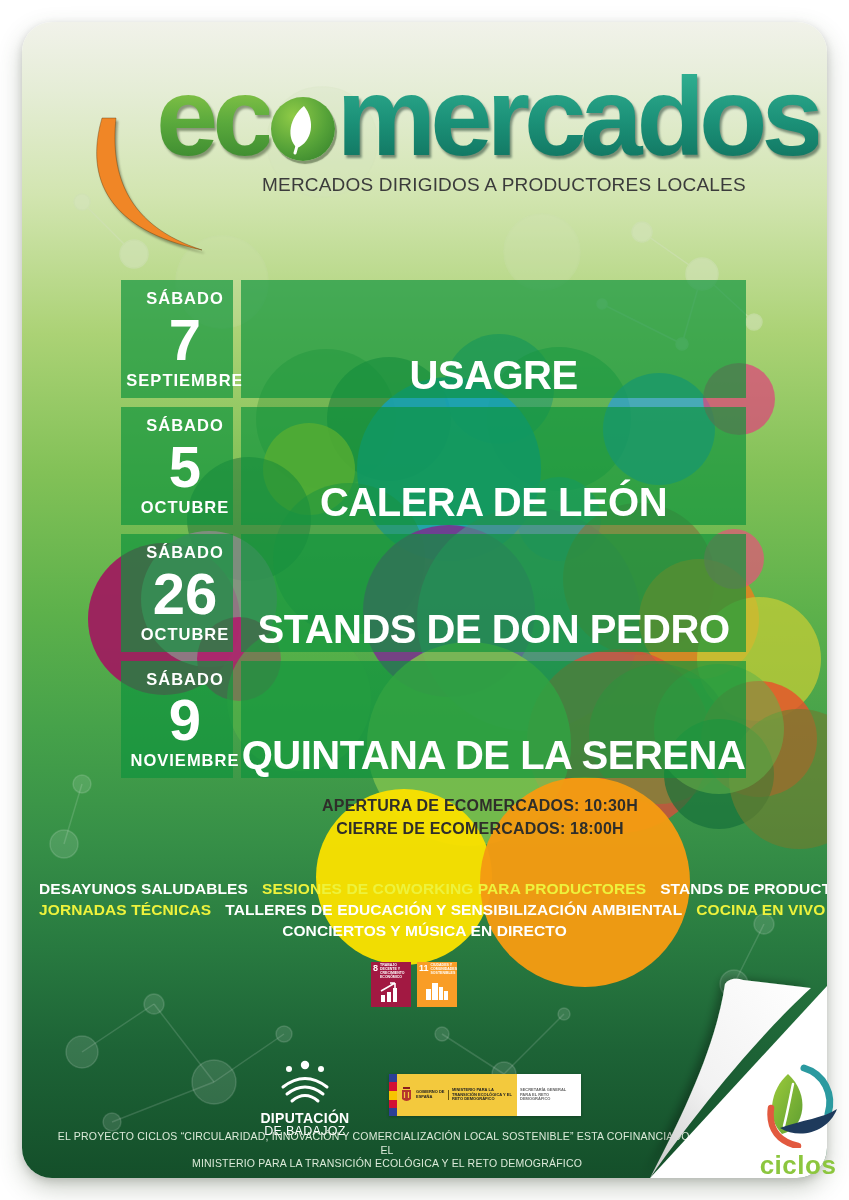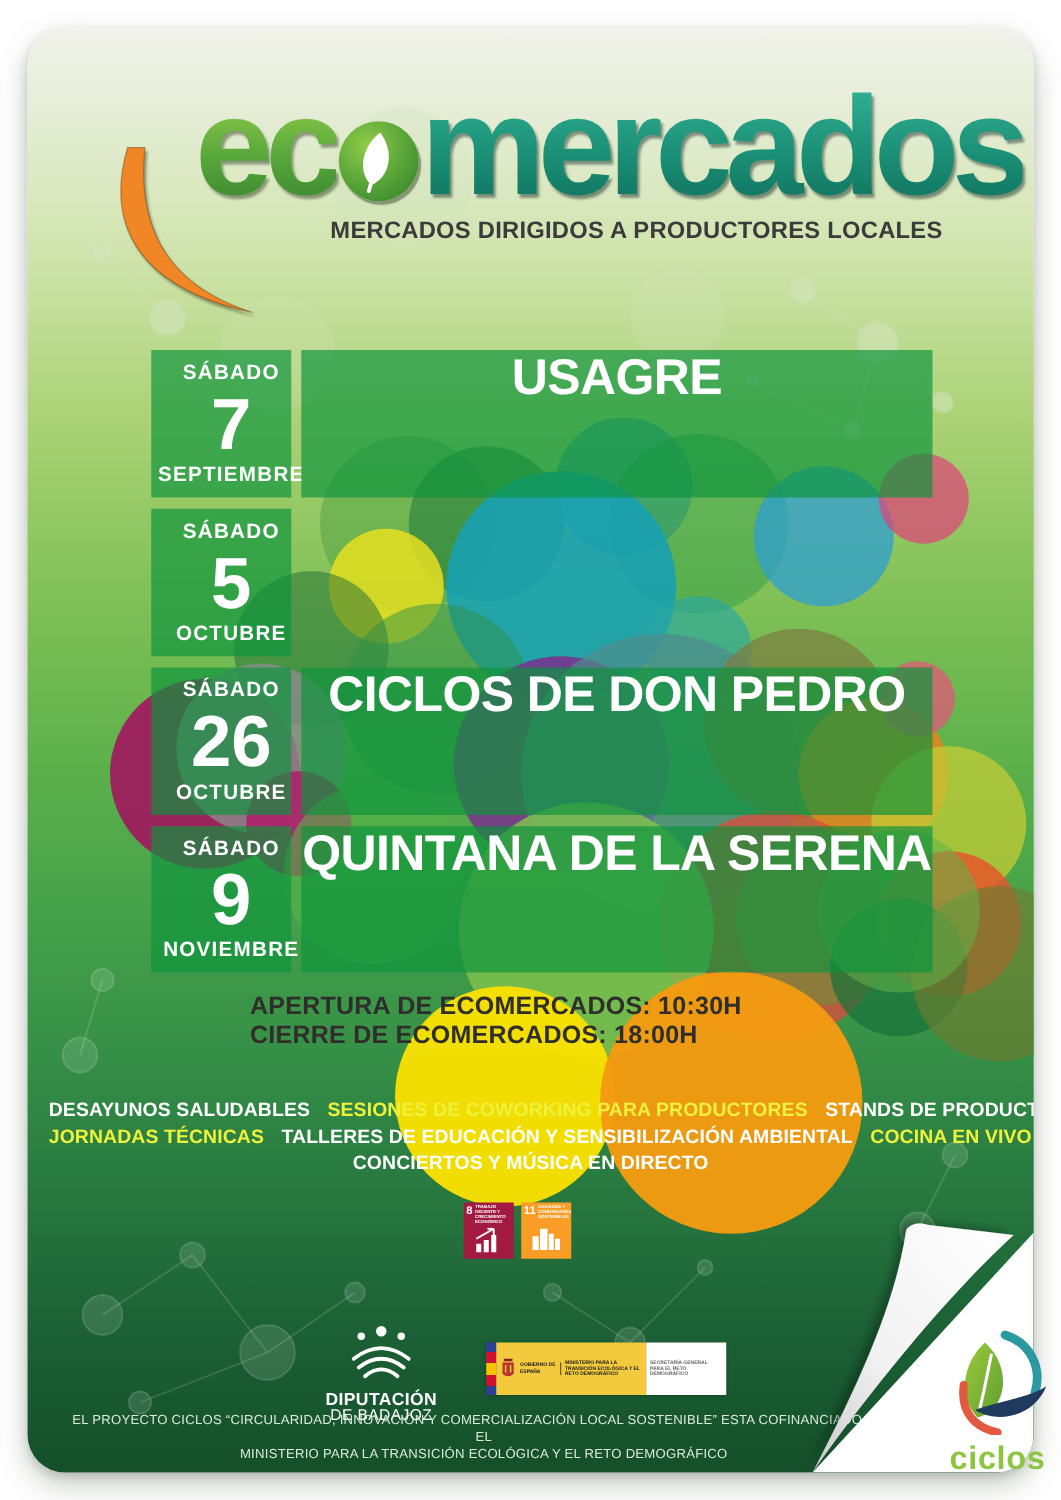--- a/index.html
+++ b/index.html
@@ -39,47 +39,47 @@
     color:transparent;overflow:hidden;
     box-shadow:2px 3px 1px rgba(30,50,20,.45);
   }
   .o-disc svg{position:absolute;left:0;top:0;}
   .brand .mercados{
     background:linear-gradient(to bottom,#35b697 5%,#1b9077 55%,#0d6a58 100%);
     -webkit-background-clip:text;background-clip:text;color:transparent;
     filter:drop-shadow(2px 3px 1px rgba(20,50,40,.5));
   }
   .tagline{
-    position:absolute;left:240px;top:152px;width:492px;text-align:right;
-    font-size:19px;font-weight:bold;color:#3b3b3b;letter-spacing:.2px;
+    position:absolute;left:240px;top:152px;width:492px;text-align:left;
+    font-size:19px;font-weight:normal;color:#3b3b3b;letter-spacing:.2px;
   }
 
   
   .event-row{position:absolute;left:99px;width:625px;height:118px;display:flex;gap:8px;}
   .event-row.r1{top:258px;}
   .event-row.r2{top:385px;}
   .event-row.r3{top:512px;}
   .event-row.r4{top:639px;height:117px;}
   .date-card{
     width:112px;flex:0 0 112px;background:rgba(13,148,60,.68);
     display:flex;flex-direction:column;justify-content:space-between;align-items:center;
     padding:9px 0 8px 16px;box-sizing:border-box;color:#fff;
   }
   .date-day,.date-month{font-size:16.5px;font-weight:bold;letter-spacing:1px;}
   .date-num{font-size:58px;font-weight:bold;line-height:52px;}
   .location-bar{
     flex:1;background:rgba(13,148,60,.68);
-    display:flex;align-items:flex-start;justify-content:center;
+    display:flex;align-items:flex-end;justify-content:center;
     color:#fff;font-size:40px;font-weight:bold;letter-spacing:-.5px;white-space:nowrap;
   }
 
   
   .times{
-    position:absolute;left:178px;top:772px;width:560px;text-align:left;
-    font-size:20px;font-weight:bold;color:#2f2e2a;line-height:23px;letter-spacing:.2px;
+    position:absolute;left:178px;top:772px;width:560px;text-align:center;
+    font-size:16px;font-weight:bold;color:#2f2e2a;line-height:23px;letter-spacing:.2px;
   }
 
   
   .activities{
     position:absolute;left:10px;top:856px;width:785px;text-align:center;
     font-size:15.5px;font-weight:bold;line-height:21px;color:#ffffff;letter-spacing:.1px;
   }
   .activities .seg{padding:0 7px;white-space:nowrap;}
   .activities .yl{color:#eef23c;}
 
@@ -224,29 +224,32 @@
     <div class="location-bar">
       <span>USAGRE</span>
     </div>
   </div>
   <div class="event-row r2">
     <div class="date-card">
       <div class="date-day">SÁBADO</div>
       <div class="date-num">5</div>
       <div class="date-month">OCTUBRE</div>
     </div>
+    <div class="location-bar">
+      <span>CALERA DE LEÓN</span>
+    </div>
   </div>
   <div class="event-row r3">
     <div class="date-card">
       <div class="date-day">SÁBADO</div>
       <div class="date-num">26</div>
       <div class="date-month">OCTUBRE</div>
     </div>
     <div class="location-bar">
-      <span>CICLOS DE DON PEDRO</span>
+      <span>STANDS DE DON PEDRO</span>
     </div>
   </div>
   <div class="event-row r4">
     <div class="date-card">
       <div class="date-day">SÁBADO</div>
       <div class="date-num">9</div>
       <div class="date-month">NOVIEMBRE</div>
     </div>
     <div class="location-bar">
       <span>QUINTANA DE LA SERENA</span>

